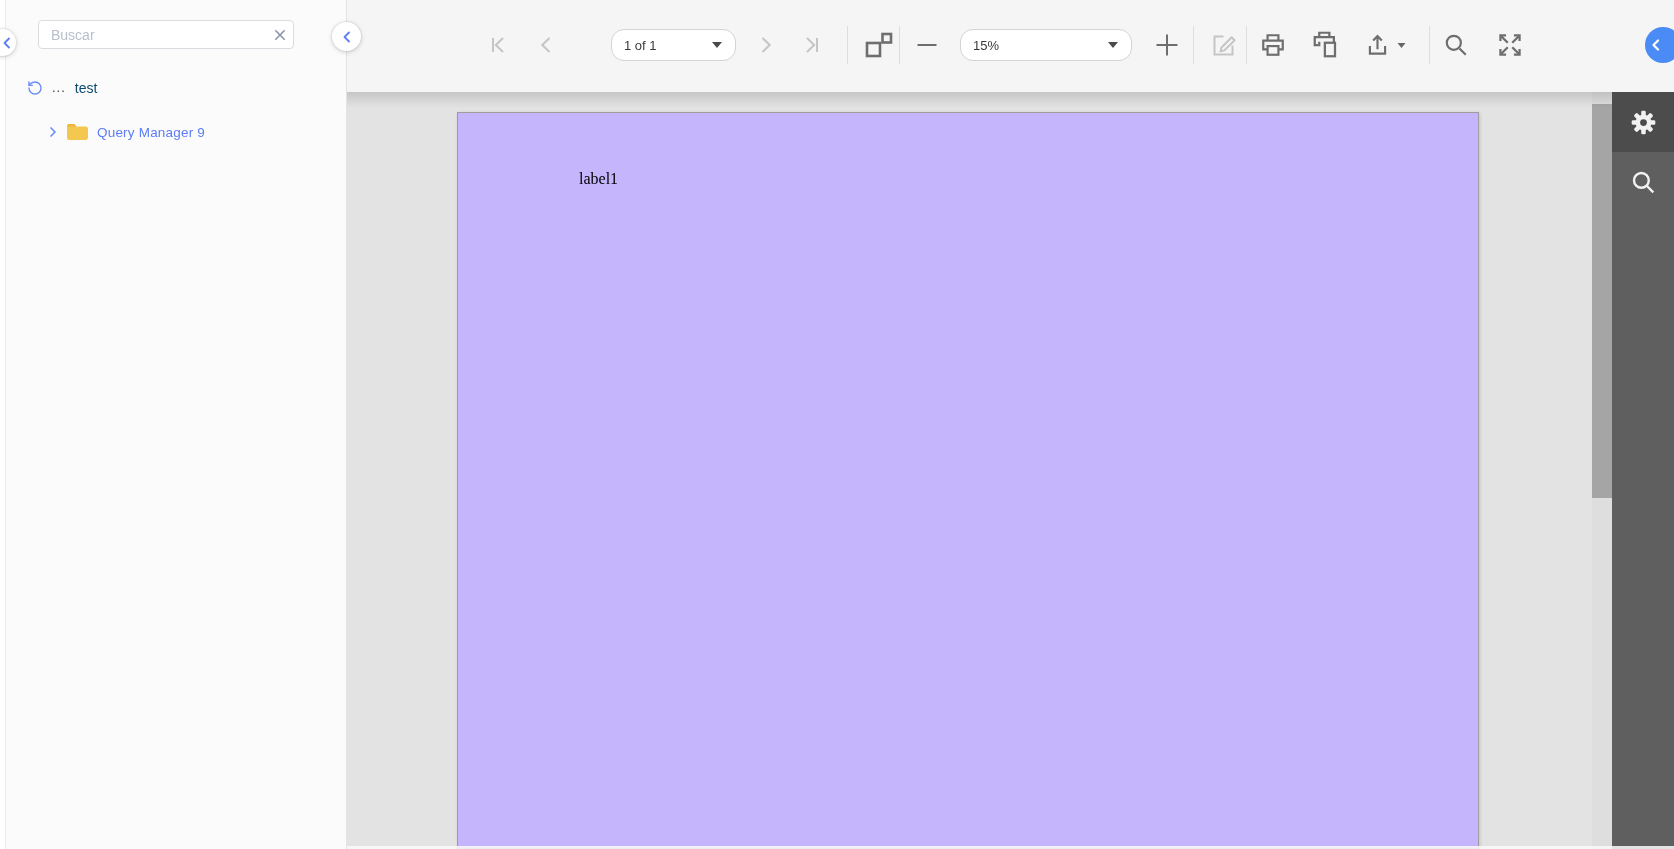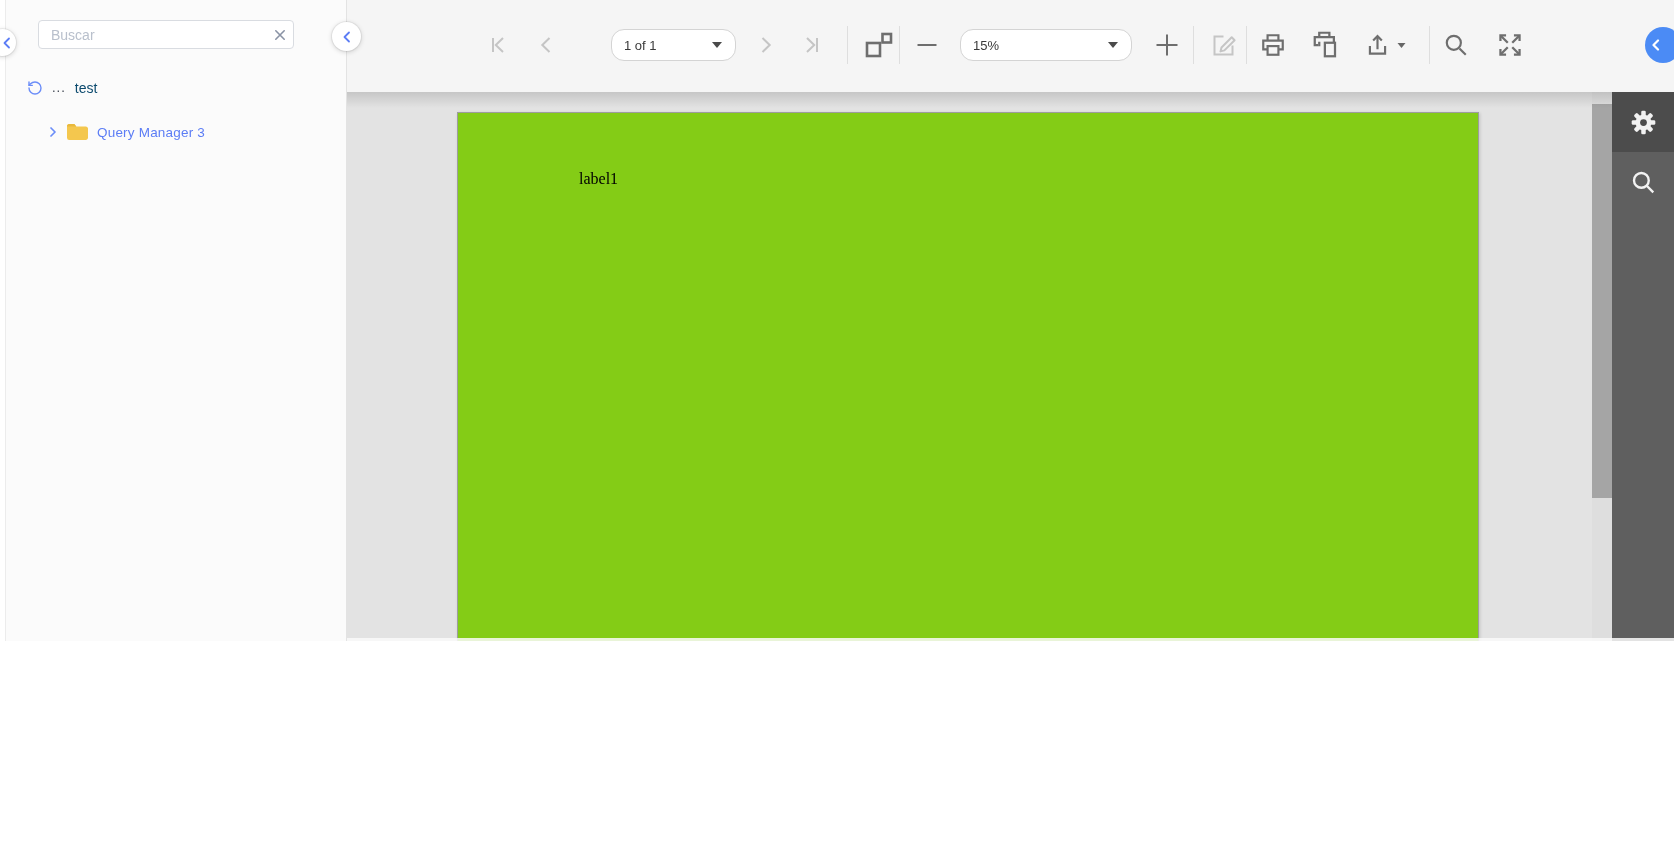--- a/index.html
+++ b/index.html
@@ -1,19 +1,19 @@
 <!DOCTYPE html>
 <html><head>
 <meta charset="utf-8">
 <title></title>
 <style>
   * { margin:0; padding:0; box-sizing:border-box; }
   html,body { width:1674px; height:849px; overflow:hidden;
     font-family:"Liberation Sans", sans-serif; background:#fff; }
-  .app { position:relative; width:1674px; height:641px; background:#fff; overflow:hidden; }
+  .app { position:relative; width:1674px; height:849px; background:#fff; overflow:hidden; }
 
   
   .gutter { position:absolute; left:0; top:0; width:6px; height:849px;
     background:#fff; border-right:1px solid #ececec; z-index:30; }
 
   
   .circle-btn { position:absolute; border-radius:50%; background:#fff;
     box-shadow:0 0 0 1px rgba(0,0,0,.05), 0 1px 5px rgba(0,0,0,.18);
     display:flex; align-items:center; justify-content:center; cursor:pointer; z-index:40; }
   .circle-btn.far-left { left:-11px; top:29px; width:27px; height:27px; padding-left:9px; }
@@ -63,21 +63,21 @@
   .caret.small { border-left-width:4px; border-right-width:4px; border-top-width:5px;
     border-top-color:#666; margin-left:7px; }
 
   
   .doc-area { position:absolute; left:347px; top:92px; width:1265px; height:757px;
     background:#e3e3e3; }
   .doc-area::before { content:""; position:absolute; left:0; top:0; right:0;
     height:16px; background:linear-gradient(rgba(0,0,0,.13), rgba(0,0,0,0));
     pointer-events:none; z-index:3; }
   .page { position:absolute; left:110px; top:20px; width:1022px; bottom:0;
-    background:#84cc16; border:1px solid #9d9d9d; box-shadow:1px 1px 3px rgba(0,0,0,.15); }
+    background:#c4b5fd; border:1px solid #9d9d9d; box-shadow:1px 1px 3px rgba(0,0,0,.15); }
   .page-label { position:absolute; left:121px; top:57px;
     font-family:"Liberation Serif", "DejaVu Serif", serif;
     font-size:16px; color:#000; }
 
   .vscroll { position:absolute; right:0; top:0; width:20px; height:100%;
     background:rgba(0,0,0,.02); z-index:2; }
   .vscroll .thumb { position:absolute; left:0; top:12px; width:20px; height:394px;
     background:#a5a5a5; }
 
   
@@ -133,21 +133,21 @@
           <svg width="10" height="10" viewBox="0 0 10 10">
               <path d="M3 1l4 4-4 4" fill="none" stroke="#6b8df8" stroke-width="1.7" stroke-linecap="round" stroke-linejoin="round"></path>
             </svg>
         </span>
         <span class="fold">
           <svg width="21" height="16" viewBox="0 0 21 16">
               <path d="M0 2.2C0 1 .9 0 2.1 0h5.2l2 2.4h9.5c1.2 0 2.2 1 2.2 2.2v9.2c0 1.2-1 2.2-2.2 2.2H2.2A2.2 2.2 0 0 1 0 13.8z" fill="#f4c74e"></path>
               <path d="M0 2.2C0 1 .9 0 2.1 0h5.2l2 2.4H0z" fill="#e9b93c"></path>
             </svg>
         </span>
-        <span class="tlabel">Query Manager 3</span>
+        <span class="tlabel">Query Manager 9</span>
       </div>
     </div>
   </aside>
 
   <div class="circle-btn sidebar-toggle">
     <span>
       <svg width="12" height="12" viewBox="0 0 12 12">
           <path d="M8 1.5 3.5 6 8 10.5" fill="none" stroke="#5c7df5" stroke-width="1.8" stroke-linecap="round" stroke-linejoin="round"></path>
         </svg>
     </span>

